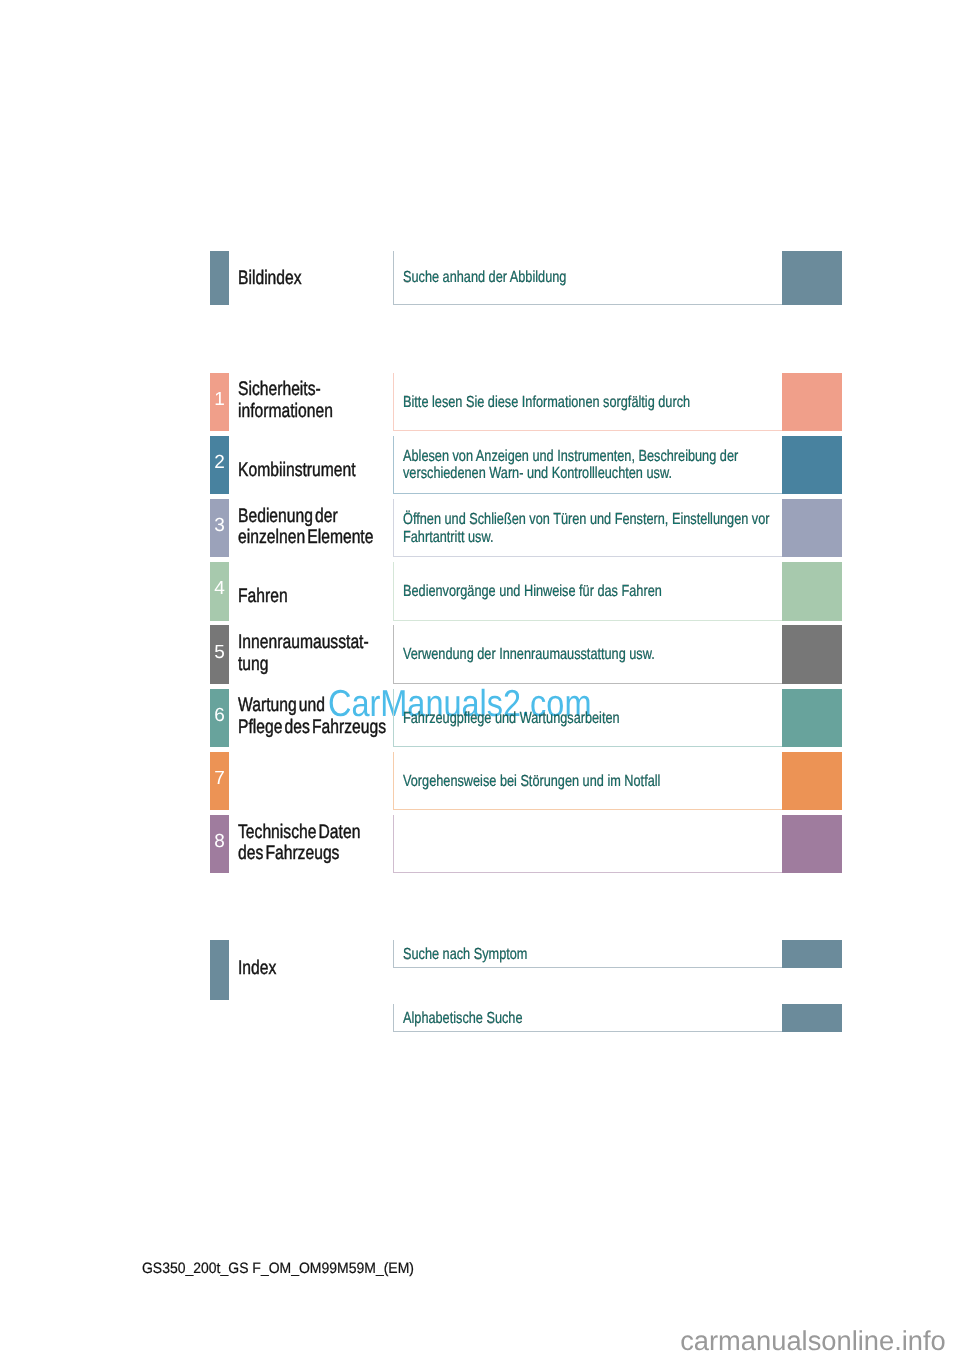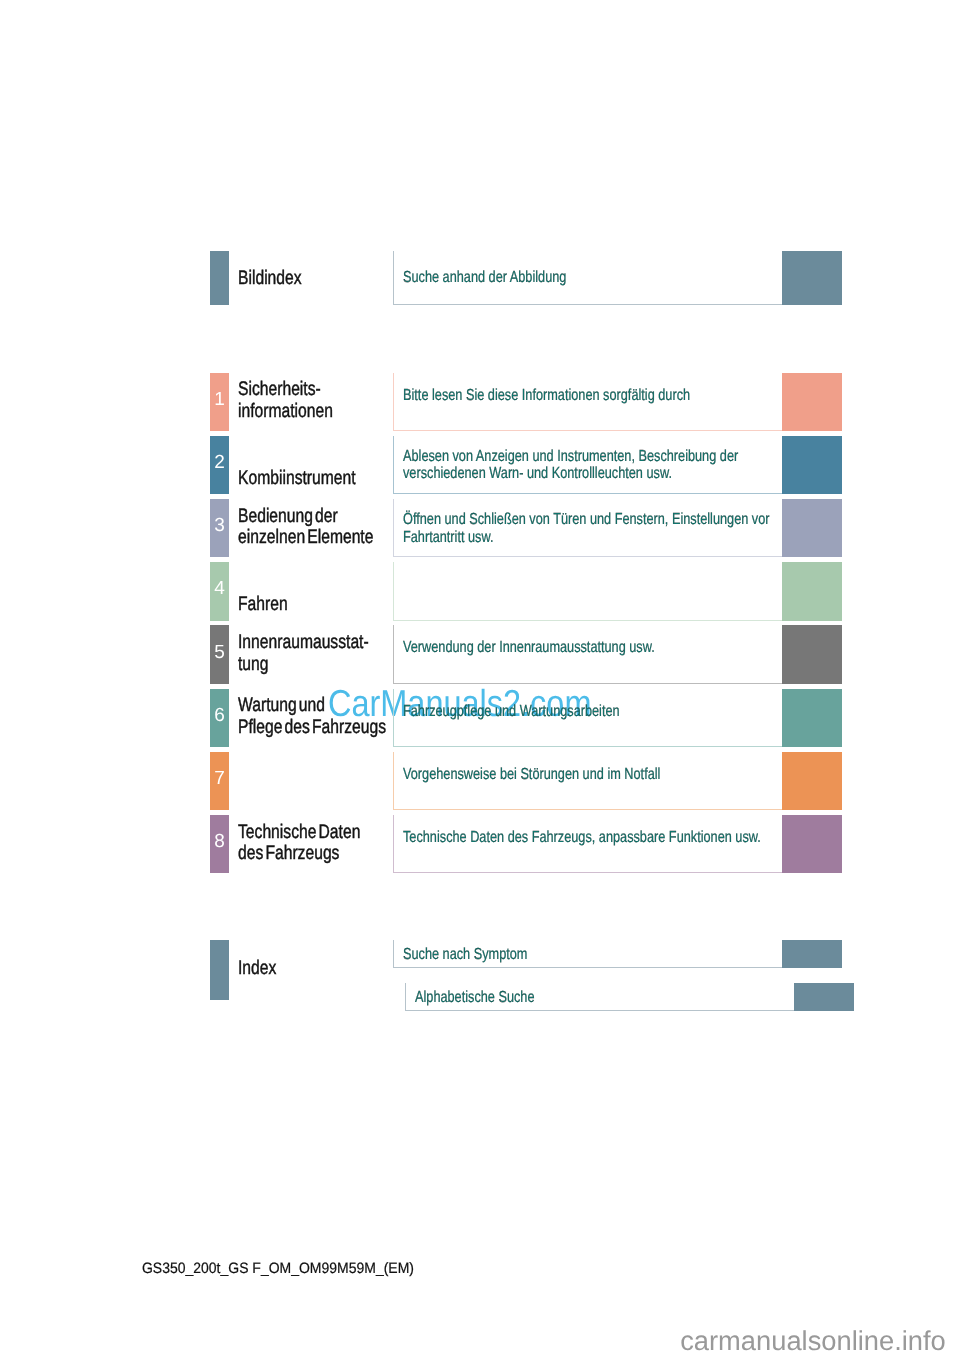--- a/index.html
+++ b/index.html
@@ -21,23 +21,23 @@
                   white-space:nowrap;}
   .box{position:absolute;left:393px;top:0;width:389px;height:100%;box-sizing:border-box;
        border-left:1px solid var(--soft);border-bottom:1px solid var(--soft);}
   .desc{position:absolute;left:403.2px;width:440px;color:#0f766e;
         font-size:16px;line-height:17.4px;-webkit-text-stroke:0.22px #202020;}
   .desc span{display:block;transform:scaleX(0.795);transform-origin:left center;
              white-space:nowrap;}
   .rblock{position:absolute;left:782px;top:0;width:59.5px;height:100%;}
 
   
-  .t1{top:32px}   
+  .t1{top:24px}   
   .t2{top:6.9px}     
-  .d1{top:14px}    
+  .d1{top:21.0px}    
   .d2{top:12.3px}    
 
   
   .slim{height:54px;}
   .idxrow{height:28px;}
   .idxbar{position:absolute;left:210px;width:19px;z-index:2;}
 
   .footer{position:absolute;left:142px;top:1259.5px;color:#111;font-size:15px;
           white-space:nowrap;-webkit-text-stroke:0.22px #111;}
   .footer span{display:inline-block;transform:scaleX(0.932);transform-origin:left center;}
@@ -106,20 +106,23 @@
     <div class="rblock" style="background: rgb(155, 162, 186);"></div>
   </div>
 
   <div class="row" style="top: 562.1px; --soft: #d5e6d8;">
     <div class="tab" style="background: rgb(167, 201, 173);"></div>
     <div class="tab-num">4</div>
     <div class="sec-title t1">
       <span>Fahren</span>
     </div>
     <div class="box"></div>
+    <div class="desc d1">
+      <span>Bedienvorgänge und Hinweise für das Fahren</span>
+    </div>
     <div class="rblock" style="background: rgb(167, 201, 173);"></div>
   </div>
 
   <div class="row" style="top: 625.3px; --soft: #bbbbbb;">
     <div class="tab" style="background: rgb(119, 119, 119);"></div>
     <div class="tab-num">5</div>
     <div class="sec-title t2">
       <span>Innenraumausstat-</span>
       <span>tung</span>
     </div>
@@ -155,40 +158,37 @@
   </div>
 
   <div class="row" style="top: 814.9px; --soft: #d0bdcf;">
     <div class="tab" style="background: rgb(159, 124, 158);"></div>
     <div class="tab-num">8</div>
     <div class="sec-title t2">
       <span>Technische Daten</span>
       <span>des Fahrzeugs</span>
     </div>
     <div class="box"></div>
-    <div class="desc d1">
-      <span>Technische Daten des Fahrzeugs, anpassbare Funktionen usw.</span>
-    </div>
     <div class="rblock" style="background: rgb(159, 124, 158);"></div>
   </div>
 
   <div class="idxbar" style="top: 940.3px; height: 60.1px; background: rgb(107, 139, 155);"></div>
   <div class="sec-title" style="top:958.3px">
     <span>Index</span>
   </div>
 
   <div class="row idxrow" style="top: 940.3px; --soft: #b6c3cb;">
     <div class="box"></div>
     <div class="desc" style="top:6.0px">
       <span>Suche nach Symptom</span>
     </div>
     <div class="rblock" style="background: rgb(107, 139, 155);"></div>
   </div>
 
-  <div class="row idxrow" style="top: 983px; margin-left: 12px; --soft: #b6c3cb;">
+  <div class="row idxrow" style="top: 1004px; --soft: #b6c3cb;">
     <div class="box"></div>
     <div class="desc" style="top:6.0px">
       <span>Alphabetische Suche</span>
     </div>
     <div class="rblock" style="background: rgb(107, 139, 155);"></div>
   </div>
 
   <div class="footer">
     <span>GS350_200t_GS F_OM_OM99M59M_(EM)</span>
   </div>

